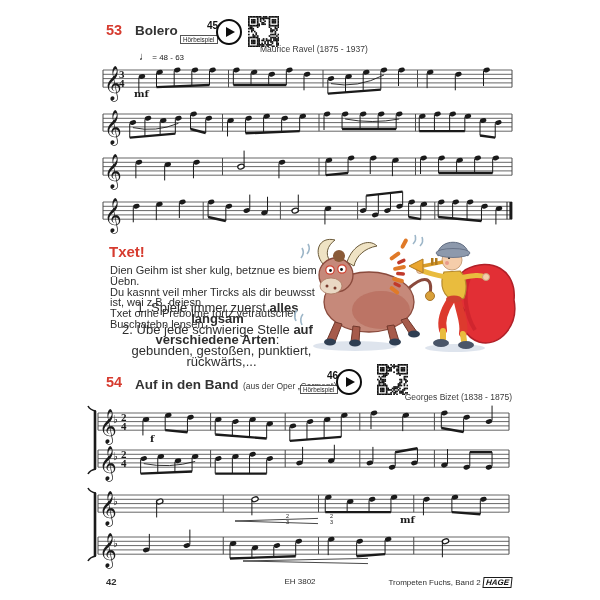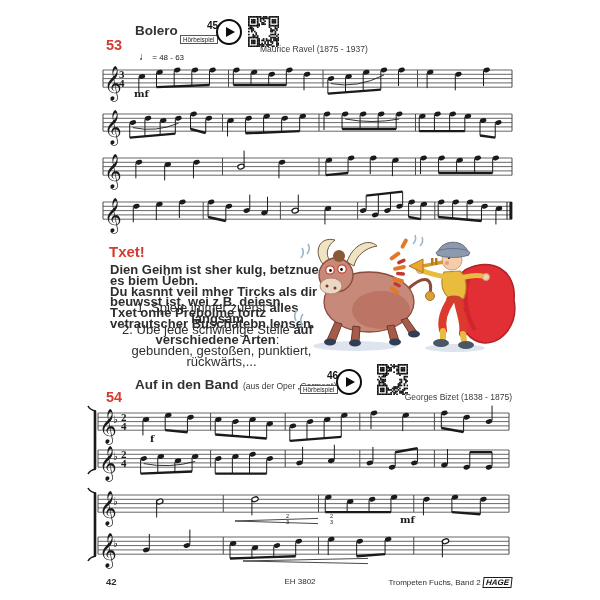--- a/index.html
+++ b/index.html
@@ -1,27 +1,27 @@
 <!DOCTYPE html>
 <html><head>
 <meta charset="utf-8">
 <style>
   html,body{margin:0;padding:0;background:#ffffff;}
   .page{position:relative;width:600px;height:600px;background:#ffffff;overflow:hidden;
         font-family:"Liberation Sans",sans-serif;color:#2a2a2a;}
   .abs{position:absolute;}
-  .num{color:#d63b2f;font-weight:bold;font-size:14.5px;margin-top:15px;}
+  .num{color:#d63b2f;font-weight:bold;font-size:14.5px;}
   .ptitle{font-weight:bold;font-size:13.5px;color:#333;}
   .psub{font-weight:normal;font-size:8.5px;color:#3a3a3a;}
   .composer{font-size:8.5px;color:#3a3a3a;}
   .tempo{font-size:8px;color:#222;}
   .tempo .note{font-size:11px;}
   .dyn{font-family:"DejaVu Serif",serif;font-weight:bold;font-size:10px;color:#1a1a1a;}
   .tip-head{color:#d63b2f;font-weight:bold;font-size:15px;}
-  .tip-body{font-size:13px;line-height:10.8px;color:#2e2e2e;font-weight:bold;}
+  .tip-body{font-size:11px;line-height:10.8px;color:#2e2e2e;}
   .tip-list{font-size:13px;line-height:10.8px;color:#2e2e2e;text-align:center;}
   .b{font-weight:bold;}
   .audio-badge{position:absolute;}
   .audio-num{position:absolute;font-weight:bold;font-size:10px;color:#111;}
   .audio-label{position:absolute;border:1px solid #555;font-size:6.3px;padding:0px 2px;color:#222;background:#fff;}
   .play-circle{position:absolute;width:22px;height:22px;border:2.6px solid #0d0d0d;border-radius:50%;background:#fff;}
   .play-tri{position:absolute;left:8px;top:5.5px;width:0;height:0;border-left:9px solid #0d0d0d;
             border-top:5.5px solid transparent;border-bottom:5.5px solid transparent;}
   .footer{font-size:8px;color:#2e2e2e;}
   .pgnum{font-weight:bold;font-size:9.5px;}

